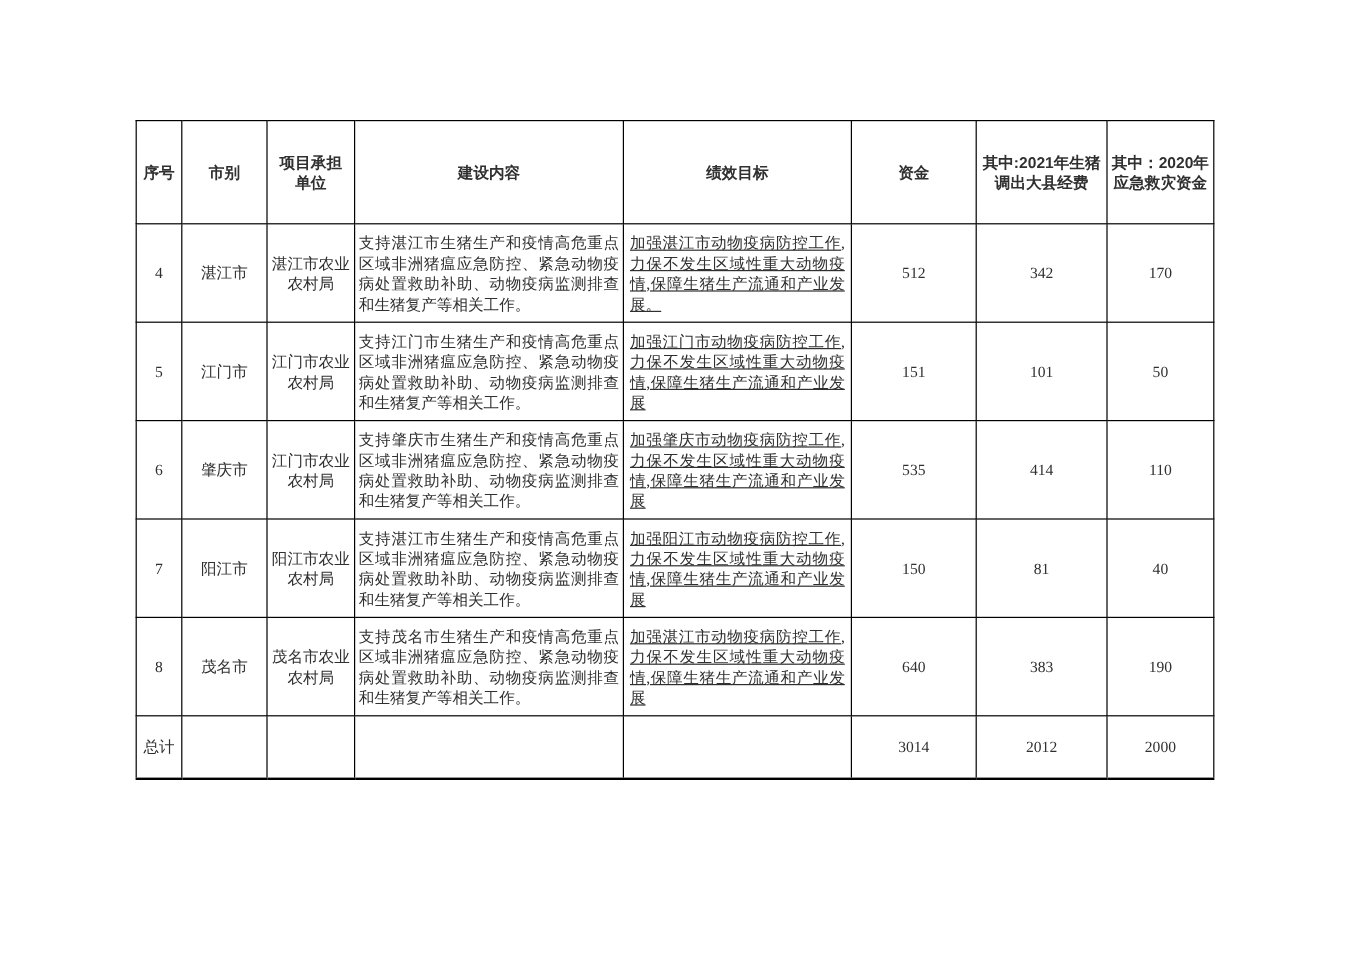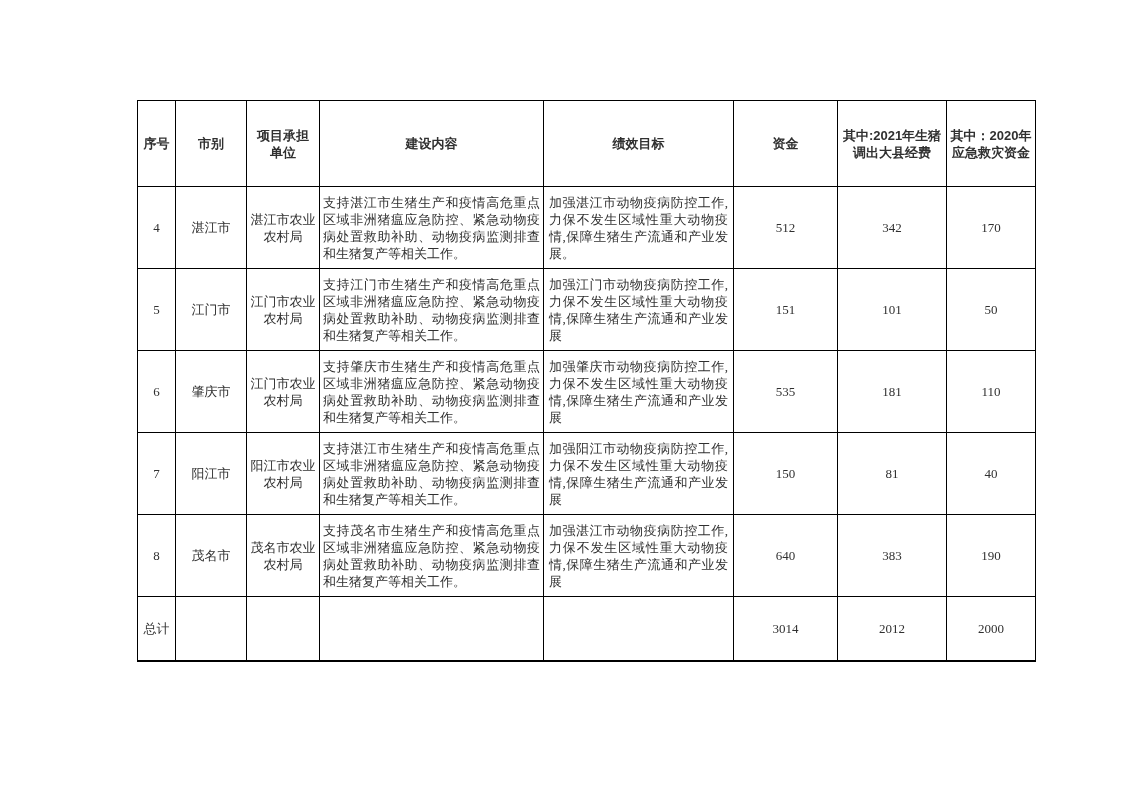--- a/index.html
+++ b/index.html
@@ -19,21 +19,20 @@
     position: relative;
     width: 1123px; height: 794px;
     background: var(--page-bg);
   }
   table.doc-table {
     position: absolute;
     left: 113px; top: 100px;
     width: 898px;
     border-collapse: collapse;
     table-layout: fixed;
-    margin-left: 24px;
   }
   .doc-table th, .doc-table td {
     border: 1px solid var(--border);
     overflow: hidden;
     color: var(--ink);
     vertical-align: middle;
   }
   .doc-table th {
     font-family: "Liberation Sans", "DejaVu Sans", sans-serif;
     font-weight: bold;
@@ -50,24 +49,25 @@
     text-align: center;
     padding: 0 1px;
   }
   .doc-table td.cell-content {
     text-align: justify;
     padding: 2px 3px;
   }
   .doc-table td.cell-target {
     text-align: justify;
     padding: 2px 5px;
+    text-decoration: underline;
   }
   tr.row-header { height: 86px; }
   tr.row-data   { height: 82px; }
-  tr.row-total  { height: 64px; }
+  tr.row-total  { height: 52px; }
   tr.row-total td { border-bottom: 2px solid var(--border); }
 </style>
 </head>
 <body>
 
 <div class="page">
   <table class="doc-table">
     <colgroup>
       <col style="width:38px">
       <col style="width:71px">
@@ -111,21 +111,21 @@
         <td class="cell-sub2021">101</td>
         <td class="cell-sub2020">50</td>
       </tr>
       <tr class="row-data">
         <td class="cell-serial">6</td>
         <td class="cell-city">肇庆市</td>
         <td class="cell-unit">江门市农业农村局</td>
         <td class="cell-content">支持肇庆市生猪生产和疫情高危重点区域非洲猪瘟应急防控、紧急动物疫病处置救助补助、动物疫病监测排查和生猪复产等相关工作。</td>
         <td class="cell-target">加强肇庆市动物疫病防控工作,力保不发生区域性重大动物疫情,保障生猪生产流通和产业发展</td>
         <td class="cell-fund">535</td>
-        <td class="cell-sub2021">181</td>
+        <td class="cell-sub2021">414</td>
         <td class="cell-sub2020">110</td>
       </tr>
       <tr class="row-data">
         <td class="cell-serial">7</td>
         <td class="cell-city">阳江市</td>
         <td class="cell-unit">阳江市农业农村局</td>
         <td class="cell-content">支持湛江市生猪生产和疫情高危重点区域非洲猪瘟应急防控、紧急动物疫病处置救助补助、动物疫病监测排查和生猪复产等相关工作。</td>
         <td class="cell-target">加强阳江市动物疫病防控工作,力保不发生区域性重大动物疫情,保障生猪生产流通和产业发展</td>
         <td class="cell-fund">150</td>
         <td class="cell-sub2021">81</td>

